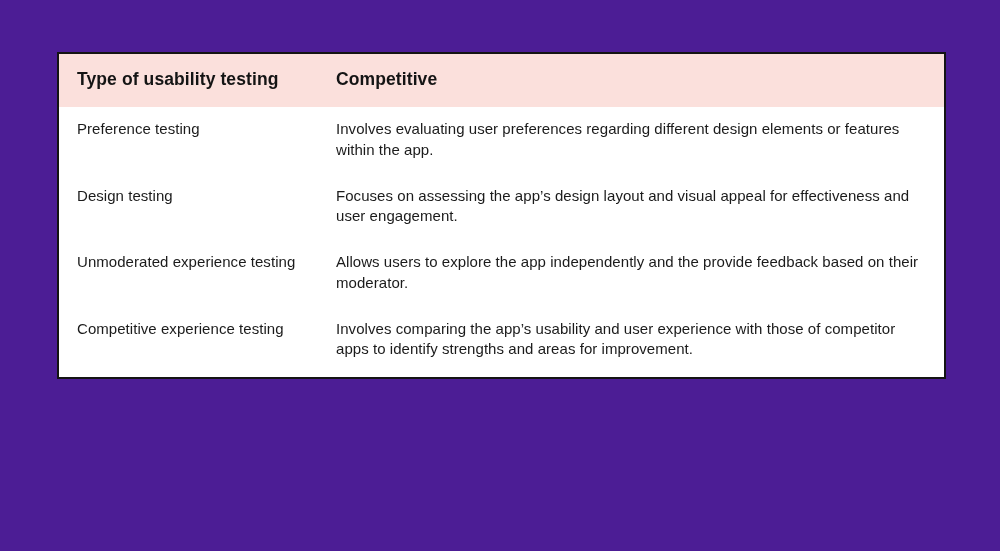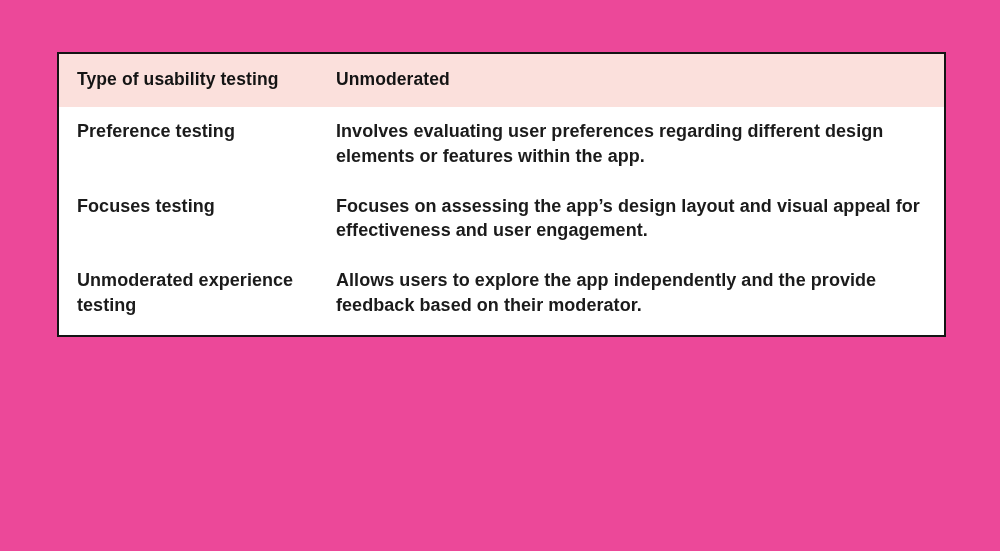--- a/index.html
+++ b/index.html
@@ -11,21 +11,21 @@
     height: 551px;
     background: #E86A55;
     font-family: "Liberation Sans", sans-serif;
     overflow: hidden;
   }
 
   #canvas {
     position: relative;
     width: 1000px;
     height: 551px;
-    background: #ec4899;
+    background: #4c1d95;
   }
 
   #usability-table {
     position: absolute;
     left: 57px;
     top: 52px;
     width: 887px;
     border-collapse: collapse;
     table-layout: fixed;
     background: #FFFFFF;
@@ -54,22 +54,22 @@
     border-bottom: 2px solid #141414;
   }
   thead tr.header-row th.desc-head {
     border-left: 2px solid #141414;
     padding-left: 18px;
   }
 
   
   tbody tr.data-row td {
     color: #1B1B1B;
-    font-weight: bold;
-    font-size: 18px;
+    font-weight: normal;
+    font-size: 15px;
     line-height: 1.35;
     letter-spacing: 0.05px;
     padding: 12px 16px 14px 18px;
     border-top: 1.5px solid #141414;
   }
   tbody tr.data-row td.desc-cell {
     border-left: 2px solid #141414;
     padding-left: 18px;
   }
   tbody tr.data-row:first-child td {
@@ -89,39 +89,43 @@
 
   <table id="usability-table">
     <colgroup>
       <col class="col-type">
       <col class="col-desc">
     </colgroup>
 
     <thead>
       <tr class="header-row">
         <th class="type-head">Type of usability testing</th>
-        <th class="desc-head">Unmoderated</th>
+        <th class="desc-head">Competitive</th>
       </tr>
     </thead>
 
     <tbody>
 
       <tr class="data-row">
         <td class="type-cell">Preference testing</td>
         <td class="desc-cell">Involves evaluating user preferences regarding different design elements or features within the app.</td>
       </tr>
 
       <tr class="data-row">
-        <td class="type-cell">Focuses testing</td>
+        <td class="type-cell">Design testing</td>
         <td class="desc-cell">Focuses on assessing the app’s design layout and visual appeal for effectiveness and user engagement.</td>
       </tr>
 
 
       <tr class="data-row">
         <td class="type-cell">Unmoderated experience testing</td>
         <td class="desc-cell">Allows users to explore the app independently and the provide feedback based on their moderator.</td>
       </tr>
 
+      <tr class="data-row">
+        <td class="type-cell">Competitive experience testing</td>
+        <td class="desc-cell">Involves comparing the app’s usability and user experience with those of competitor apps to identify strengths and areas for improvement.</td>
+      </tr>
 
     </tbody>
   </table>
 
 </div>
 
 </body></html>

